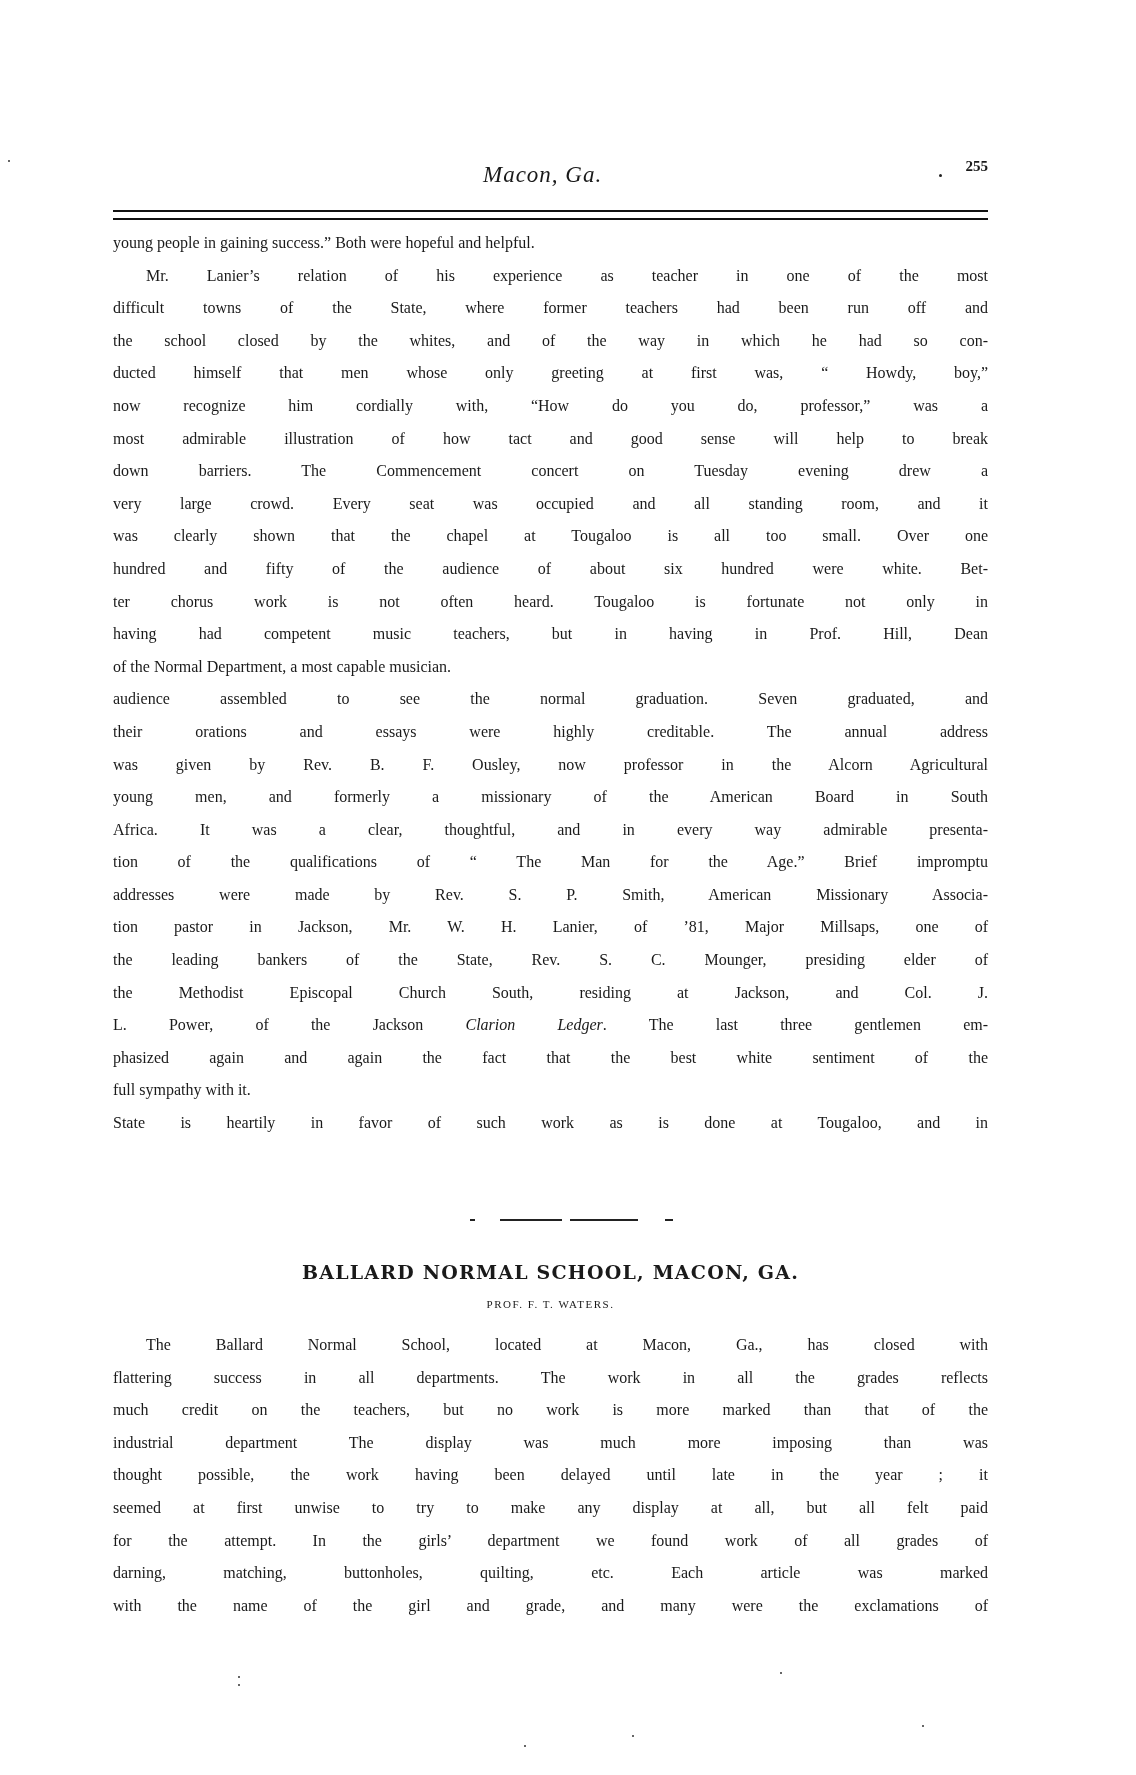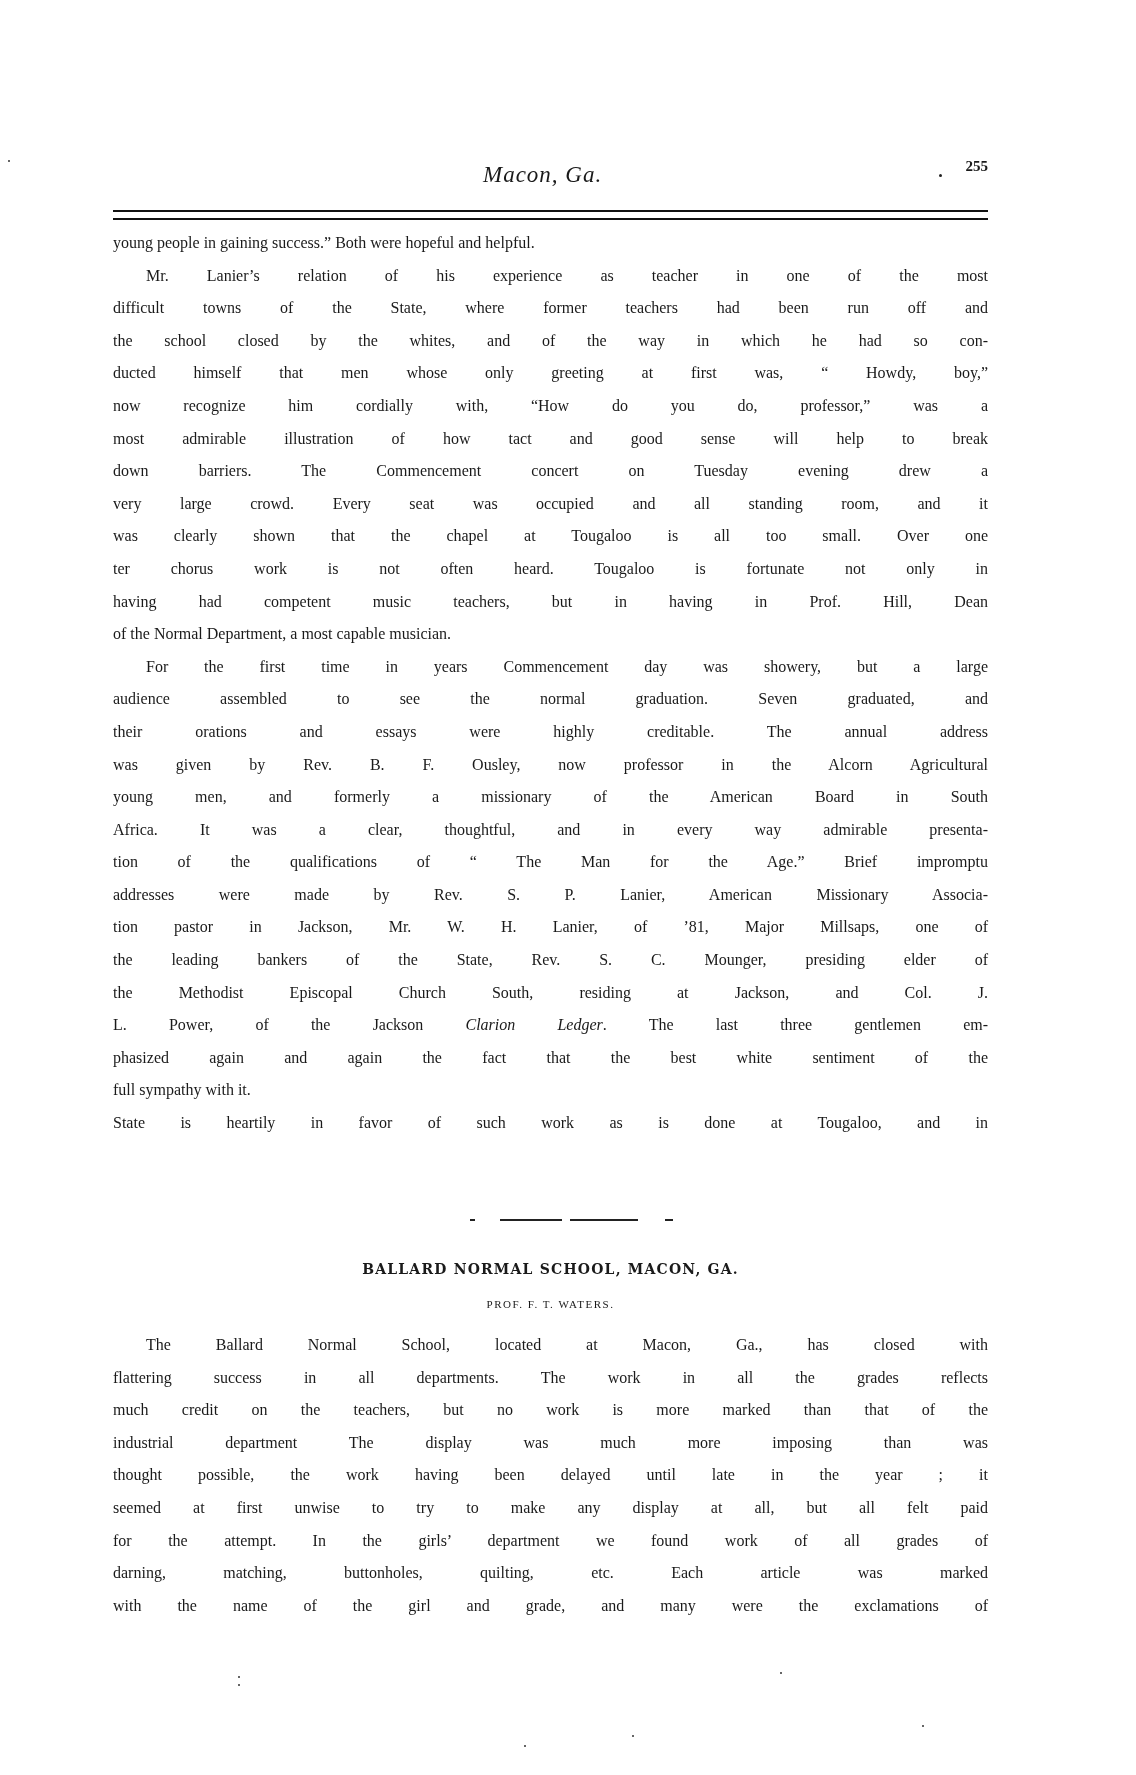--- a/index.html
+++ b/index.html
@@ -97,21 +97,21 @@
     background: #222;
   }
 
   .section-heading {
     position: absolute;
     left: 113px;
     width: 875px;
     top: 1261px;
     text-align: center;
     font-weight: bold;
-    font-size: 14px;
+    font-size: 19px;
     letter-spacing: 1.2px;
     font-family: "DejaVu Serif", serif;
   }
   .section-author {
     position: absolute;
     left: 113px;
     width: 875px;
     top: 1298px;
     text-align: center;
     font-size: 11px;
@@ -144,31 +144,31 @@
       <div class="line last">young people in gaining success.”  Both were hopeful and helpful.</div>
       <div class="line indent">Mr. Lanier’s relation of his experience as teacher in one of the most</div>
       <div class="line">difficult towns of the State, where former teachers had been run off and</div>
       <div class="line">the school closed by the whites, and of the way in which he had so con-</div>
       <div class="line">ducted himself that men whose only greeting at first was, “ Howdy, boy,”</div>
       <div class="line">now recognize him cordially with, “How do you do, professor,” was a</div>
       <div class="line">most admirable illustration of how tact and good sense will help to break</div>
       <div class="line">down barriers.  The Commencement concert on Tuesday evening drew a</div>
       <div class="line">very large crowd.  Every seat was occupied and all standing room, and it</div>
       <div class="line">was clearly shown that the chapel at Tougaloo is all too small.  Over one</div>
+      <div class="line">hundred and fifty of the audience of about six hundred were white.  Bet-</div>
       <div class="line">ter chorus work is not often heard.  Tougaloo is fortunate not only in</div>
       <div class="line">having had competent music teachers, but in having in Prof. Hill, Dean</div>
       <div class="line last">of the Normal Department, a most capable musician.</div>
-      <div class="line indent">For the first time in years Commencement day was showery, but a large</div>
       <div class="line">audience assembled to see the normal graduation.  Seven graduated, and</div>
       <div class="line">their orations and essays were highly creditable.  The annual address</div>
       <div class="line">was given by Rev. B. F. Ousley, now professor in the Alcorn Agricultural</div>
       <div class="line">young men, and formerly a missionary of the American Board in South</div>
       <div class="line">Africa.  It was a clear, thoughtful, and in every way admirable presenta-</div>
       <div class="line">tion of the qualifications of “ The Man for the Age.”  Brief impromptu</div>
-      <div class="line">addresses were made by Rev. S. P. Lanier, American Missionary Associa-</div>
+      <div class="line">addresses were made by Rev. S. P. Smith, American Missionary Associa-</div>
       <div class="line">tion pastor in Jackson, Mr. W. H. Lanier, of ’81, Major Millsaps, one of</div>
       <div class="line">the leading bankers of the State, Rev. S. C. Mounger, presiding elder of</div>
       <div class="line">the Methodist Episcopal Church South, residing at Jackson, and Col. J.</div>
       <div class="line"><span>L. Power, of the Jackson </span><em class="title-italic">Clarion Ledger</em><span>.  The last three gentlemen em-</span></div>
       <div class="line">phasized again and again the fact that the best white sentiment of the</div>
       <div class="line last">full sympathy with it.</div>
       <div class="line">State is heartily in favor of such work as is done at Tougaloo, and in</div>
     </div>
 
   <div class="separator">

